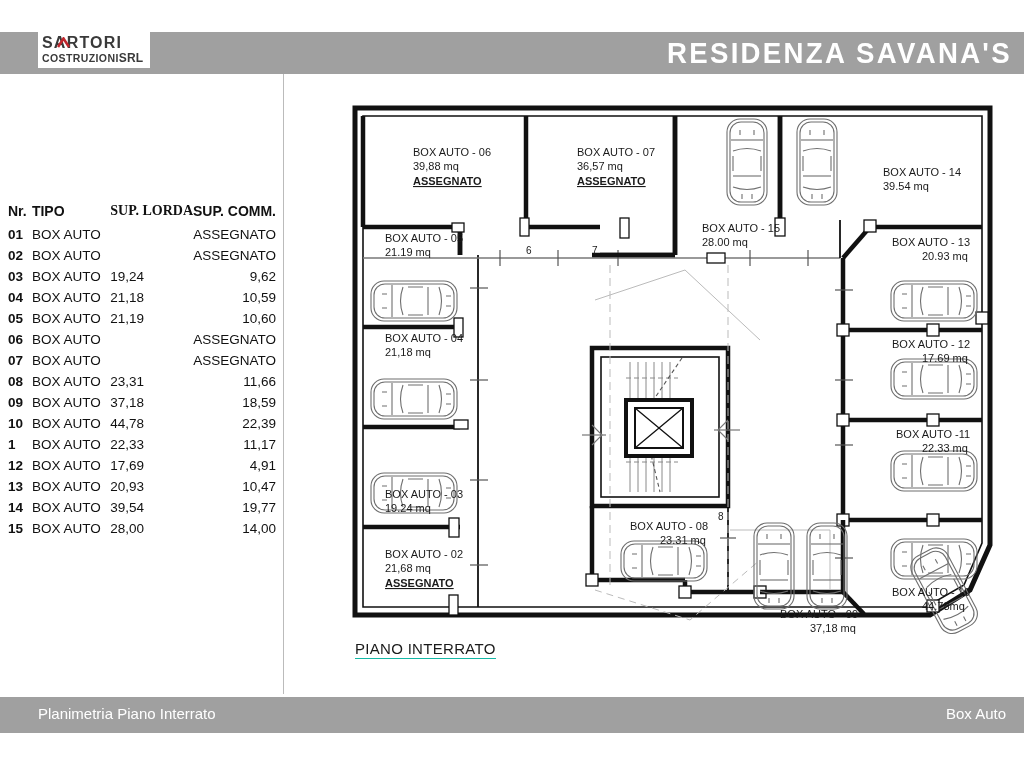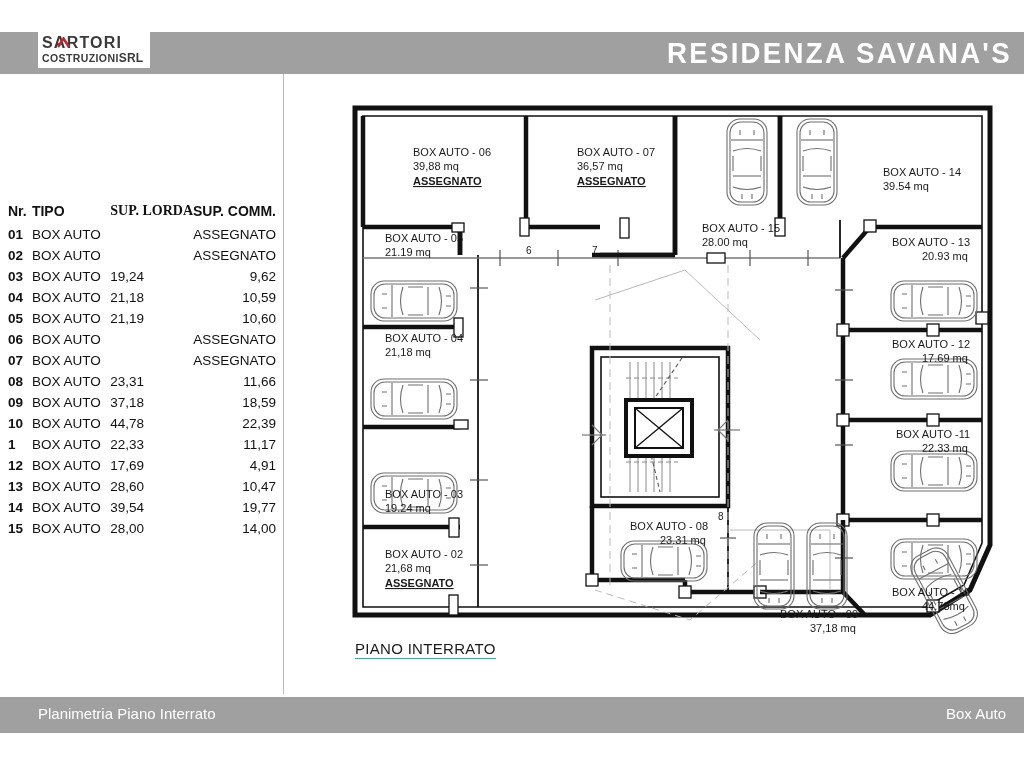--- a/index.html
+++ b/index.html
@@ -250,21 +250,21 @@
       </tr>
       <tr>
         <td class="col-nr">12</td>
         <td class="col-tipo">BOX AUTO</td>
         <td class="col-lorda">17,69</td>
         <td class="col-comm">4,91</td>
       </tr>
       <tr>
         <td class="col-nr">13</td>
         <td class="col-tipo">BOX AUTO</td>
-        <td class="col-lorda">28,60</td>
+        <td class="col-lorda">20,93</td>
         <td class="col-comm">10,47</td>
       </tr>
       <tr>
         <td class="col-nr">14</td>
         <td class="col-tipo">BOX AUTO</td>
         <td class="col-lorda">39,54</td>
         <td class="col-comm">19,77</td>
       </tr>
       <tr>
         <td class="col-nr">15</td>

